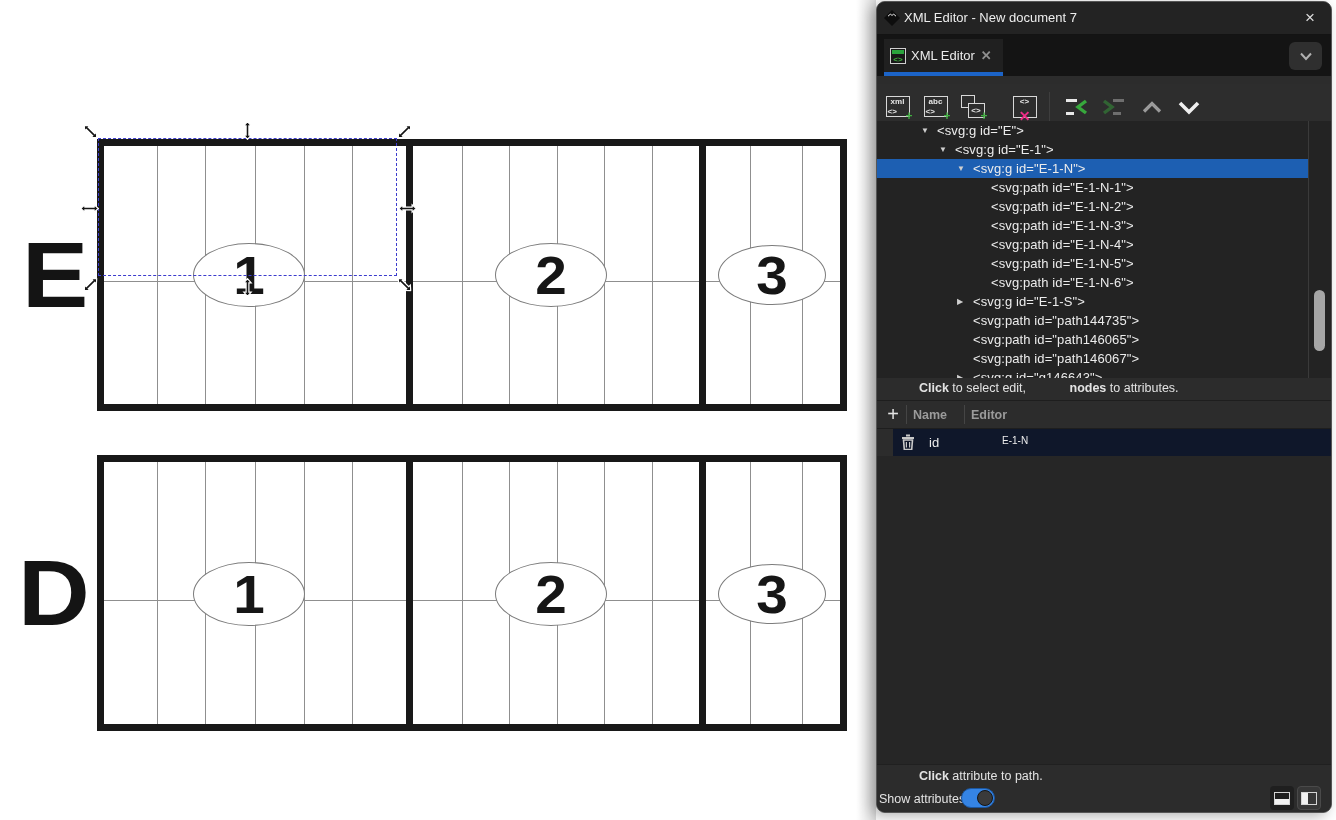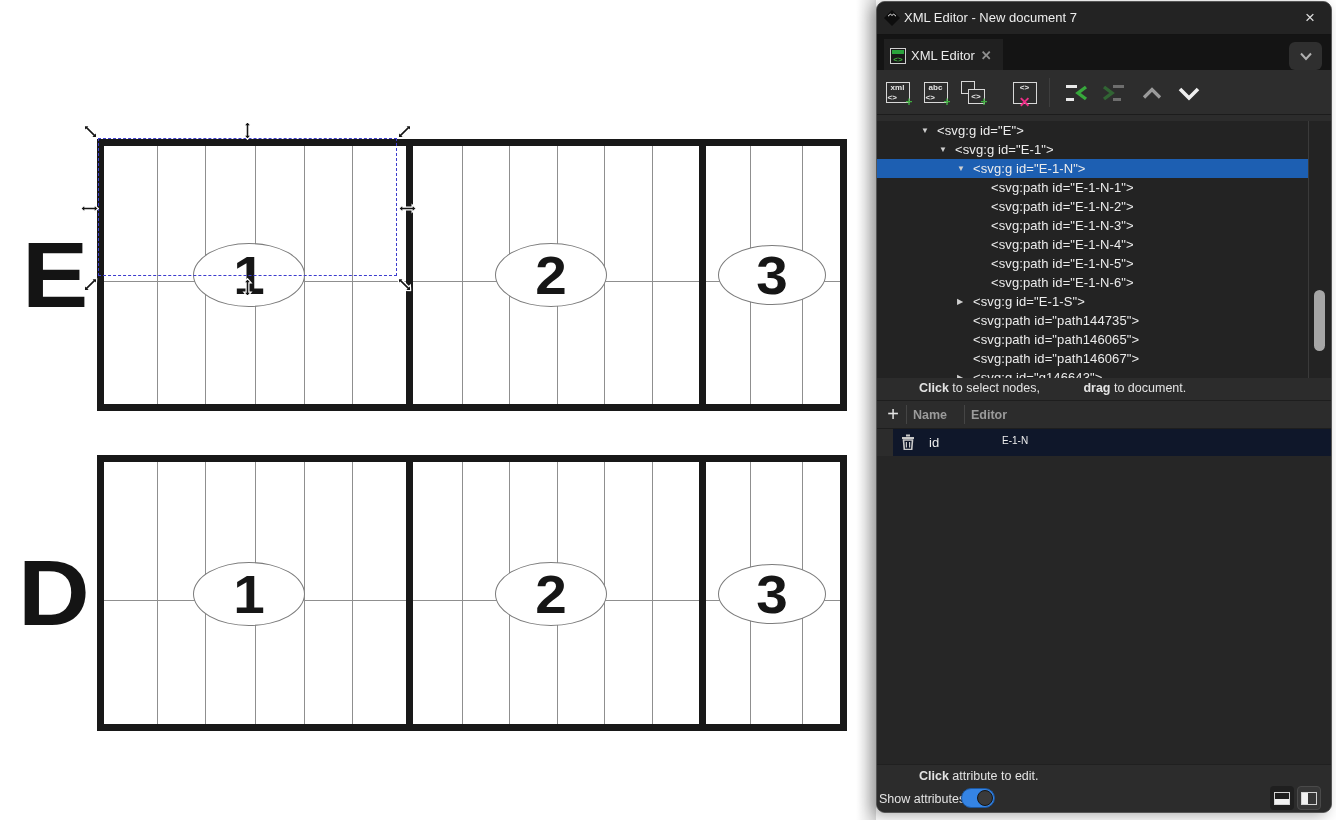--- a/index.html
+++ b/index.html
@@ -36,21 +36,21 @@
        display:flex;align-items:center;padding-left:6px;}
   .tab-label{font-size:13px;color:#eaeaea;margin-left:5px;}
   .tab-close{font-size:13px;color:#8f8f8f;margin-left:6px;font-weight:bold;}
   .tab-underline{position:absolute;left:7px;top:37px;width:119px;height:4px;background:#1c64c8;}
   .tab-xml-icon{width:16px;height:16px;border:1px solid #cfcfcf;background:#181818;position:relative;}
   .tab-xml-icon .band{position:absolute;left:1px;right:1px;top:1px;height:4px;background:#2aa33c;}
   .tab-xml-icon .gl{position:absolute;left:0;right:0;top:6px;text-align:center;font-size:8px;color:#3fae3f;font-weight:bold;}
   .dd-btn{position:absolute;right:9px;top:7px;width:33px;height:28px;background:#2f2f2f;border-radius:6px;
           display:flex;align-items:center;justify-content:center;}
   
-  .toolbar{position:absolute;left:0;top:68px;width:100%;height:45px;background:#2d2d2d;border-bottom:1px solid #1c1c1c;padding-left:10px;}
+  .toolbar{position:absolute;left:0;top:82px;width:100%;height:45px;background:#2d2d2d;border-bottom:1px solid #1c1c1c;padding-left:10px;}
   .tbtn{position:absolute;top:9px;width:27px;height:27px;display:flex;align-items:center;justify-content:center;}
   .node-box{width:24px;height:21px;border:1.5px solid #d8d8d8;position:relative;font-weight:bold;color:#e6e6e6;}
   .node-box .l1{position:absolute;top:0px;left:0;right:0;text-align:center;font-size:8px;line-height:9px;}
   .node-box .l2{position:absolute;bottom:0px;left:1px;font-size:8px;line-height:9px;}
   .node-box .plus{position:absolute;right:-4px;bottom:-5px;font-size:12px;color:#3fae3f;line-height:10px;}
   .dup-back{position:absolute;left:0;top:0;width:14px;height:13px;border:1.5px solid #d8d8d8;}
   .dup-front{position:absolute;right:0;bottom:0;width:17px;height:15px;border:1.5px solid #d8d8d8;background:#2d2d2d;
              font-size:8px;font-weight:bold;color:#e6e6e6;text-align:center;line-height:13px;}
   .del-box{width:24px;height:22px;border:1.5px solid #d8d8d8;position:relative;}
   .del-box .gl{position:absolute;top:0;left:0;right:0;text-align:center;font-size:8px;font-weight:bold;color:#e6e6e6;line-height:9px;}
@@ -344,21 +344,21 @@
           <span class="tree-arrow">▶</span>
           <span class="tree-text">&lt;svg:g id="g146643"&gt;</span>
         </div>
       </div>
     <div class="scroll-track">
       <div class="scroll-thumb"></div>
     </div>
   </div>
 
   <div class="treehint">
-    <b>Click</b><span> to select nodes, </span><b>drag</b><span> to document.</span>
+    <b>Click</b><span> to select edit, </span><b>nodes</b><span> to attributes.</span>
   </div>
 
   <div class="attrheader">
     <span class="add-attr">+</span>
     <span class="colsep1"></span>
       <span class="colsep2"></span>
     <span class="hdr-name">Name</span>
     <span class="hdr-value">Editor</span>
   </div>
   <div class="attrrows" id="attr-rows">
@@ -371,21 +371,21 @@
             <line x1="8.6" y1="8" x2="8.6" y2="13.5" stroke="#c9c9c9" stroke-width="1.2"></line>
           </svg></span>
         <span class="attr-name">id</span>
         <span class="attr-value">E-1-N</span>
       </div>
     </div>
   <div class="attrempty"></div>
 
   <div class="bottombar">
     <div class="attr-hint">
-      <b>Click</b><span> attribute to edit.</span>
+      <b>Click</b><span> attribute to path.</span>
     </div>
     <div class="show-label">Show attributes</div>
     <div class="switch">
         <div class="knob"></div>
       </div>
     <div class="lay-btn one">
       <span class="lay-ico">
           <span class="fill-b"></span>
         </span>
     </div>

